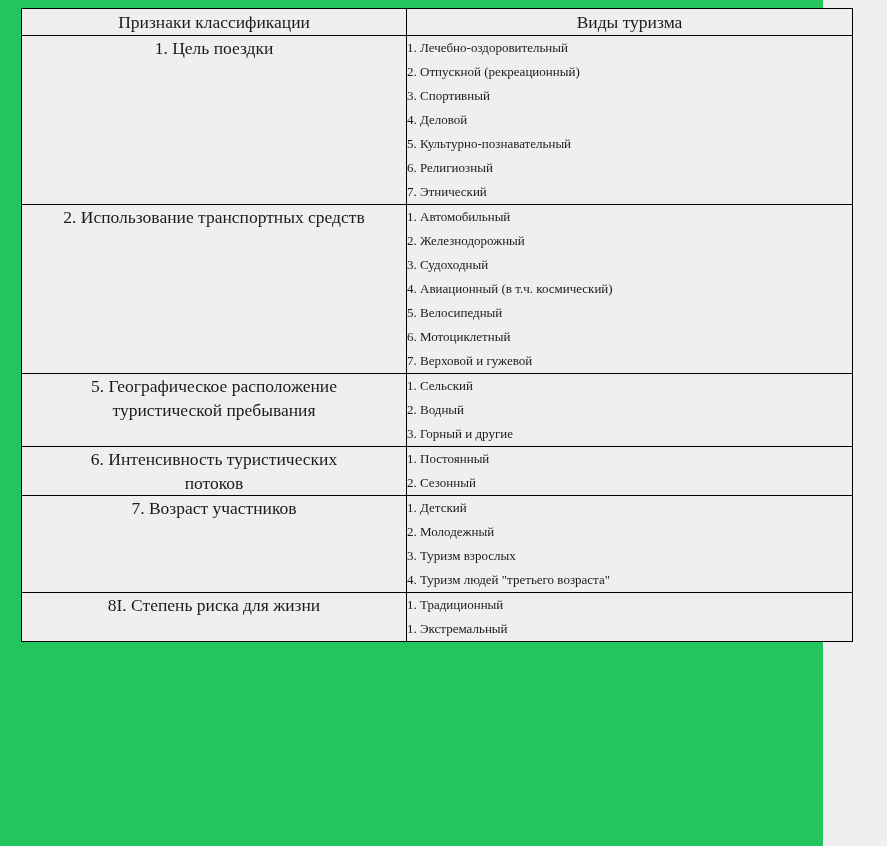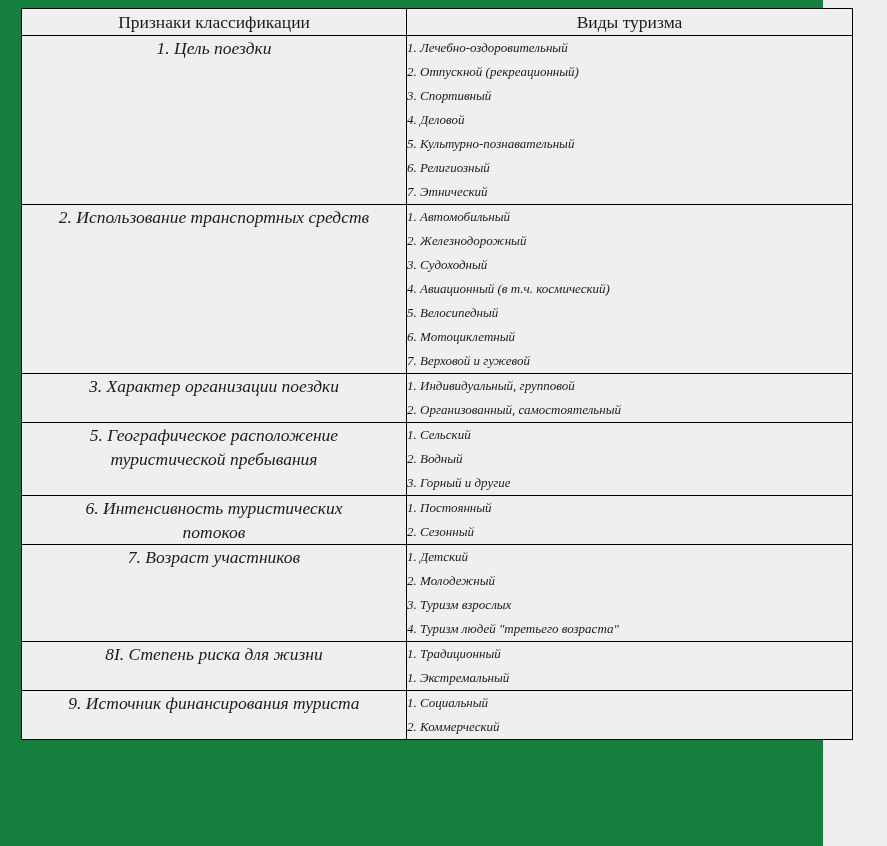--- a/index.html
+++ b/index.html
@@ -13,21 +13,21 @@
     height: 846px;
     overflow: hidden;
     font-family: "Liberation Serif", "DejaVu Serif", serif;
     color: #1a1a1a;
   }
 
   .page {
     position: relative;
     width: 823px;
     height: 846px;
-    background: #15803d;
+    background: #22c55e;
   }
 
   table.classification-table {
     position: absolute;
     left: 21px;
     top: 8px;
     width: 831px;
     border-collapse: collapse;
     table-layout: fixed;
     background: #efefef;
@@ -64,21 +64,20 @@
     text-align: left;
     font-size: 13px;
     padding: 2px 6px 4px 8px;
   }
 
   .line {
     display: block;
     line-height: 24px;
     height: 24px;
     white-space: nowrap;
-    font-style: italic;
   }
   .kinds-cell .line {
     text-indent: 0;
   }
 </style>
 </head>
 <body>
 
 <div class="page">
 
@@ -117,29 +116,20 @@
             <span class="line">2. Железнодорожный</span>
             <span class="line">3. Судоходный</span>
             <span class="line">4. Авиационный (в т.ч. космический)</span>
             <span class="line">5. Велосипедный</span>
             <span class="line">6. Мотоциклетный</span>
             <span class="line">7. Верховой и гужевой</span>
           </td>
         </tr>
         <tr>
           <td class="feature-cell">
-            <span class="line">3. Характер организации поездки</span>
-          </td>
-          <td class="kinds-cell">
-            <span class="line">1. Индивидуальный, групповой</span>
-            <span class="line">2. Организованный, самостоятельный</span>
-          </td>
-        </tr>
-        <tr>
-          <td class="feature-cell">
             <span class="line">5. Географическое расположение</span>
             <span class="line">туристической пребывания</span>
           </td>
           <td class="kinds-cell">
             <span class="line">1. Сельский</span>
             <span class="line">2. Водный</span>
             <span class="line">3. Горный и другие</span>
           </td>
         </tr>
         <tr>
@@ -165,25 +155,16 @@
         </tr>
         <tr>
           <td class="feature-cell">
             <span class="line">8I. Степень риска для жизни</span>
           </td>
           <td class="kinds-cell">
             <span class="line">1. Традиционный</span>
             <span class="line">1. Экстремальный</span>
           </td>
         </tr>
-        <tr>
-          <td class="feature-cell">
-            <span class="line">9. Источник финансирования туриста</span>
-          </td>
-          <td class="kinds-cell">
-            <span class="line">1. Социальный</span>
-            <span class="line">2. Коммерческий</span>
-          </td>
-        </tr>
       </tbody>
   </table>
 
 </div>
 
 </body></html>

